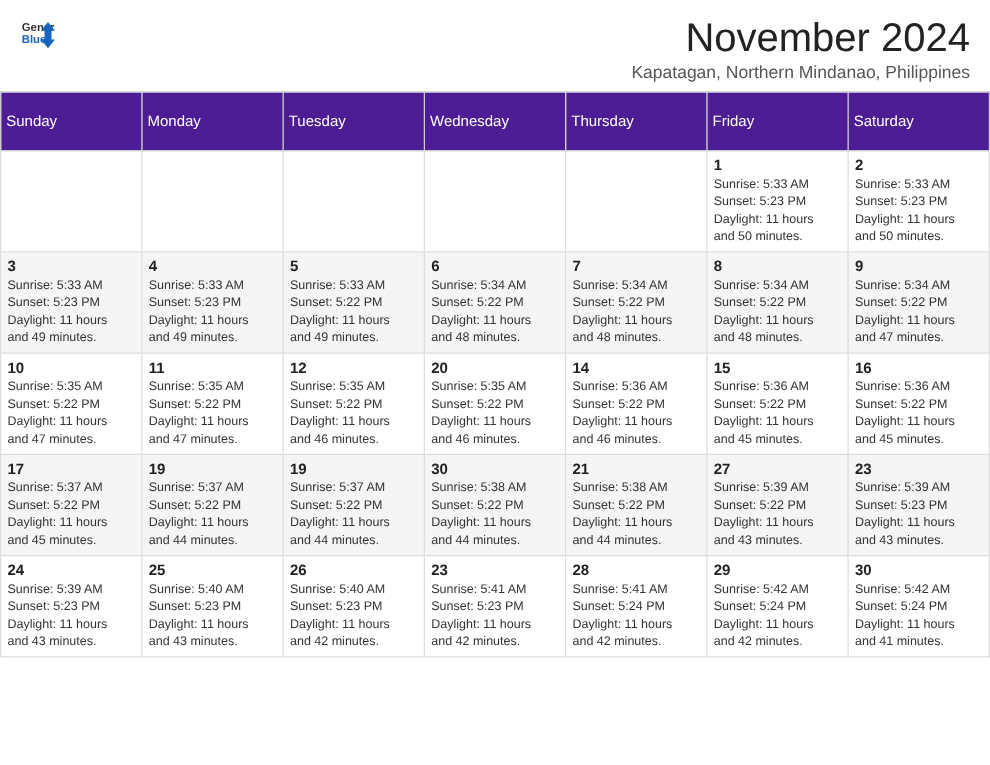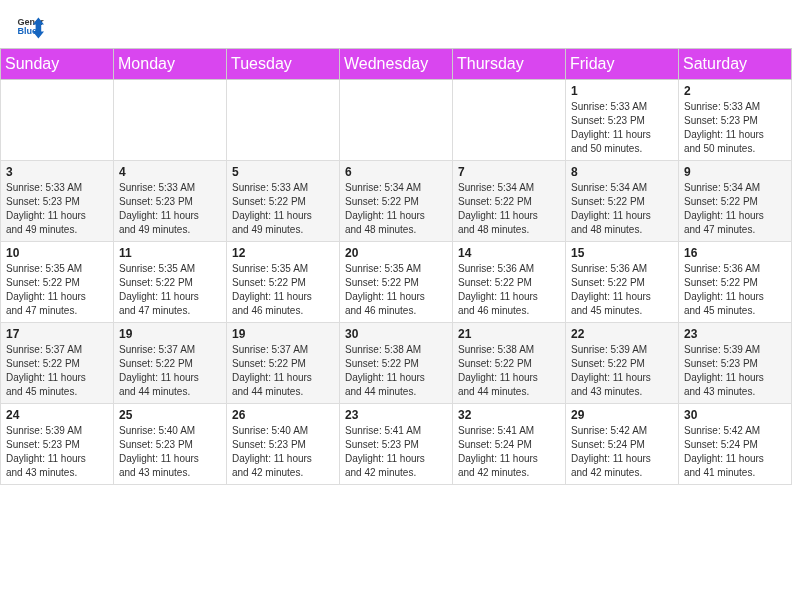--- a/index.html
+++ b/index.html
@@ -35,26 +35,26 @@
     .location {
       font-size: 14px;
       color: #555;
     }
     .calendar {
       width: 100%;
       border-collapse: collapse;
       font-size: 11px;
     }
     .calendar th {
-      background: #d946ef;
+      background: #4c1d95;
       color: #fff;
-      padding: 6px 4px;
+      padding: 16px 4px;
       text-align: left;
       font-weight: normal;
-      font-size: 16px;
+      font-size: 12px;
       border: 1px solid #ccc;
     }
     .calendar td {
       border: 1px solid #ddd;
       vertical-align: top;
       padding: 4px 5px;
       width: 113px;
       min-height: 80px;
       background: #fff;
     }
@@ -80,20 +80,24 @@
 </head>
 <body>
 
 <div class="header">
   <div class="logo">
     <svg class="logo-icon" viewBox="0 0 40 40" xmlns="http://www.w3.org/2000/svg">
       <text x="2" y="18" font-size="13" font-weight="bold" fill="#333">General</text>
       <text x="2" y="32" font-size="13" font-weight="bold" fill="#1565c0">Blue</text>
       <polygon points="32,8 40,18 36,18 36,28 40,28 32,38 24,28 28,28 28,18 24,18" fill="#1565c0"></polygon>
     </svg>
+  </div>
+  <div class="title-section">
+    <div class="month-title">November 2024</div>
+    <div class="location">Kapatagan, Northern Mindanao, Philippines</div>
   </div>
 </div>
 
 <table class="calendar">
   <thead>
     <tr id="weekday-header">
         <th>Sunday</th>
         <th>Monday</th>
         <th>Tuesday</th>
         <th>Wednesday</th>
@@ -193,21 +197,21 @@
         </td>
         <td>
           <span class="day-num">30</span>
           <div class="day-info">Sunrise: 5:38 AM<br>Sunset: 5:22 PM<br>Daylight: 11 hours<br>and 44 minutes.</div>
         </td>
         <td>
           <span class="day-num">21</span>
           <div class="day-info">Sunrise: 5:38 AM<br>Sunset: 5:22 PM<br>Daylight: 11 hours<br>and 44 minutes.</div>
         </td>
         <td>
-          <span class="day-num">22</span>
+          <span class="day-num">27</span>
           <div class="day-info">Sunrise: 5:39 AM<br>Sunset: 5:22 PM<br>Daylight: 11 hours<br>and 43 minutes.</div>
         </td>
         <td>
           <span class="day-num">23</span>
           <div class="day-info">Sunrise: 5:39 AM<br>Sunset: 5:23 PM<br>Daylight: 11 hours<br>and 43 minutes.</div>
         </td>
       </tr>
       <tr>
         <td>
           <span class="day-num">24</span>
@@ -219,21 +223,21 @@
         </td>
         <td>
           <span class="day-num">26</span>
           <div class="day-info">Sunrise: 5:40 AM<br>Sunset: 5:23 PM<br>Daylight: 11 hours<br>and 42 minutes.</div>
         </td>
         <td>
           <span class="day-num">23</span>
           <div class="day-info">Sunrise: 5:41 AM<br>Sunset: 5:23 PM<br>Daylight: 11 hours<br>and 42 minutes.</div>
         </td>
         <td>
-          <span class="day-num">32</span>
+          <span class="day-num">28</span>
           <div class="day-info">Sunrise: 5:41 AM<br>Sunset: 5:24 PM<br>Daylight: 11 hours<br>and 42 minutes.</div>
         </td>
         <td>
           <span class="day-num">29</span>
           <div class="day-info">Sunrise: 5:42 AM<br>Sunset: 5:24 PM<br>Daylight: 11 hours<br>and 42 minutes.</div>
         </td>
         <td>
           <span class="day-num">30</span>
           <div class="day-info">Sunrise: 5:42 AM<br>Sunset: 5:24 PM<br>Daylight: 11 hours<br>and 41 minutes.</div>
         </td>

